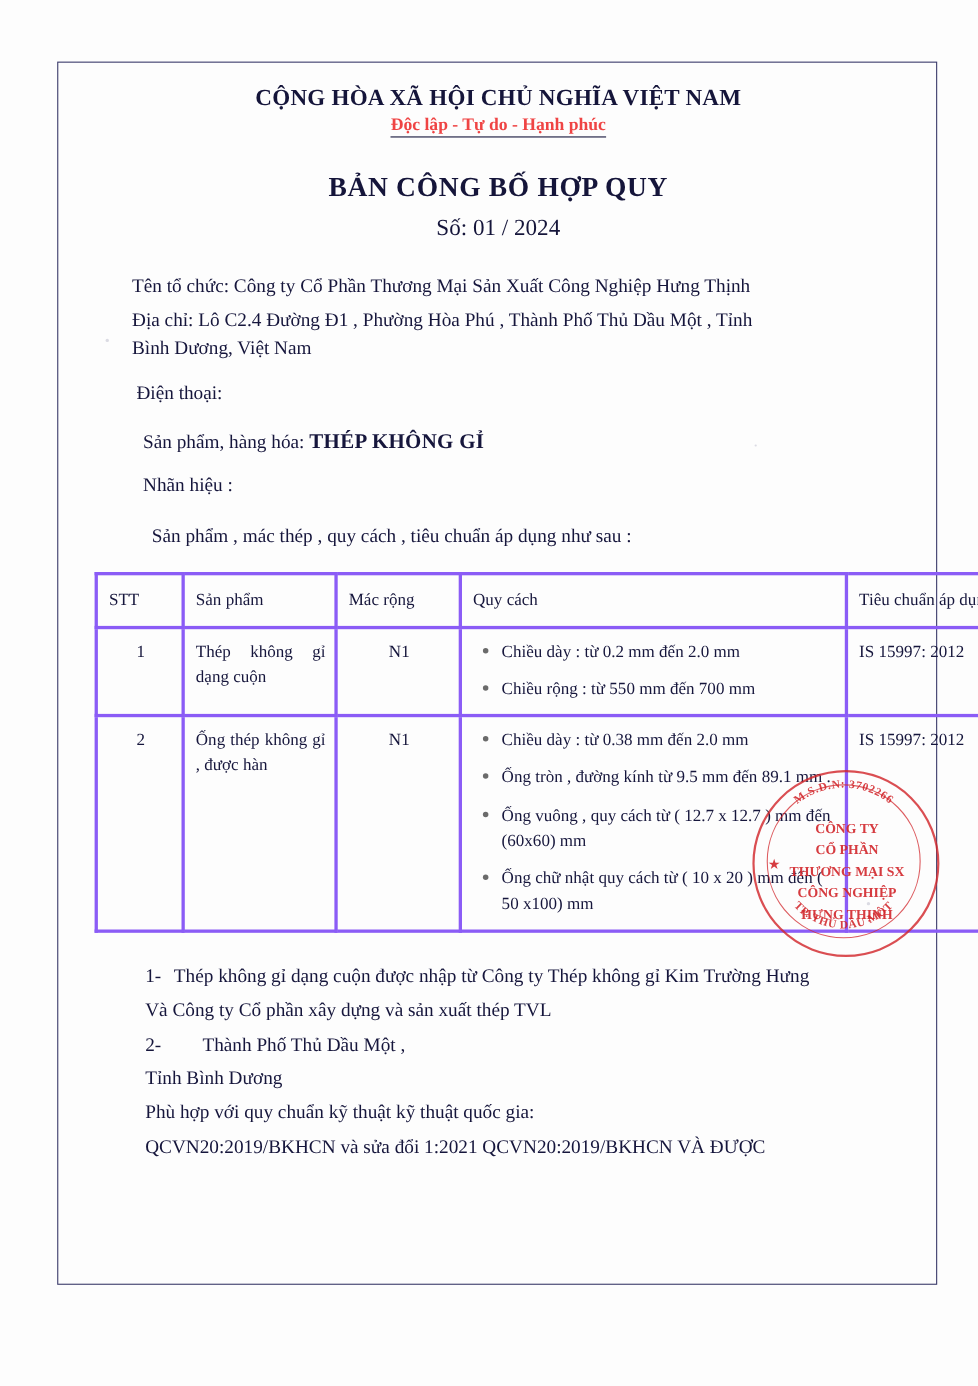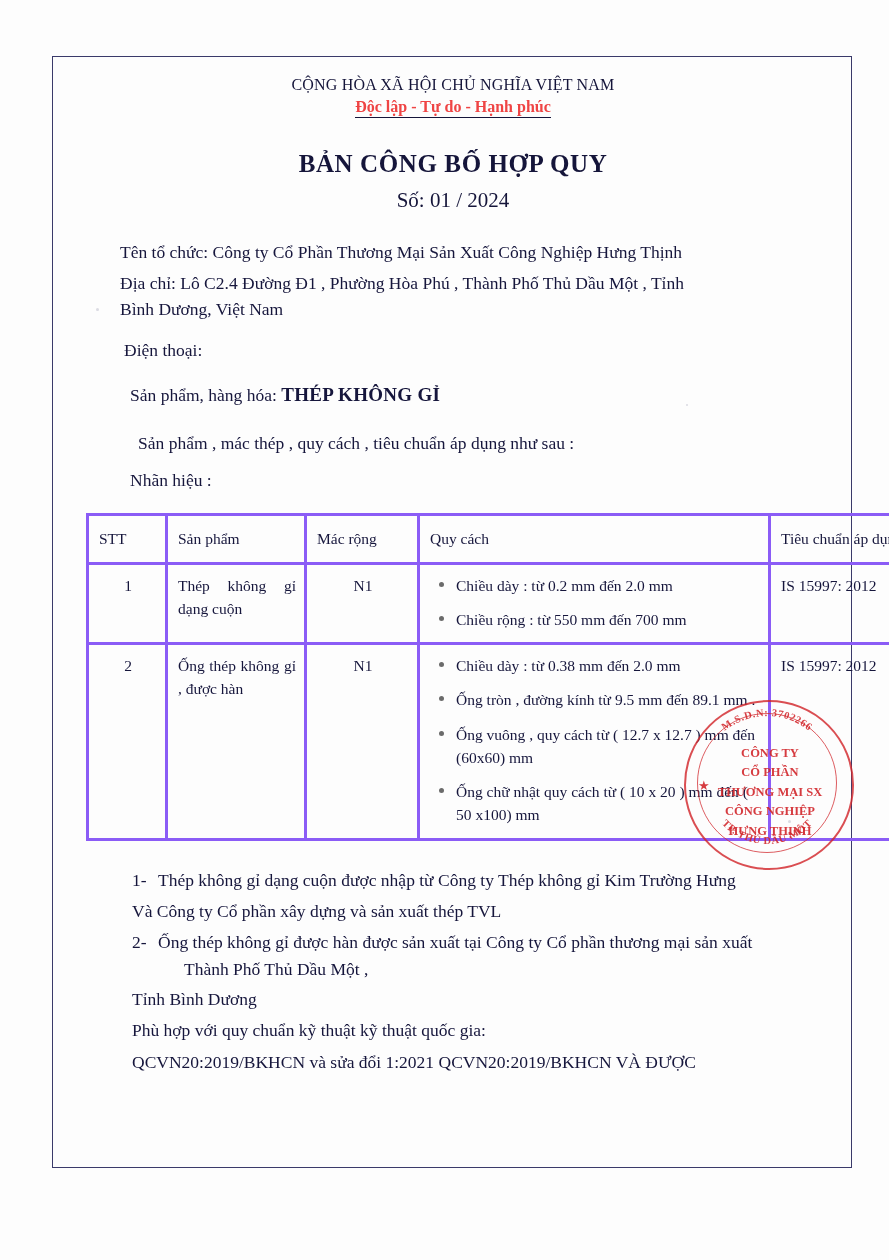--- a/index.html
+++ b/index.html
@@ -40,22 +40,22 @@
     left: 72px;
     top: 68px;
     width: 762px;
     box-sizing: border-box;
     padding: 0 14px;
   }
 
   .center { text-align: center; }
 
   .doc-title-1 {
-    font-weight: normal;
-    font-size: 16px;
+    font-weight: bold;
+    font-size: 21px;
     letter-spacing: .2px;
     color: #15153a;
     margin-top: 8px;
   }
   .doc-title-2 {
     font-weight: bold;
     font-size: 16px;
     margin-top: 4px;
     color: #ef4444;
     display: inline-block;
@@ -272,25 +272,25 @@
     </div>
 
     <div class="body-text para-phone">
       <span>Điện thoại:</span><span></span>
     </div>
 
     <div class="body-text para-prod">
       <span>Sản phẩm, hàng hóa: </span><span class="prod-name">THÉP KHÔNG GỈ</span>
     </div>
 
-    <div class="body-text para-spec">Sản phẩm , mác thép , quy cách , tiêu chuẩn áp dụng như sau :</div>
-
     <div class="body-text para-brand">
       <span>Nhãn hiệu :</span><span></span>
     </div>
+
+    <div class="body-text para-spec">Sản phẩm , mác thép , quy cách , tiêu chuẩn áp dụng như sau :</div>
 
     <table class="spec">
       <thead>
         <tr>
           <th class="col-stt">STT</th>
           <th class="col-prod">Sản phẩm</th>
           <th class="col-mac">Mác rộng</th>
           <th class="col-quy">Quy cách</th>
           <th class="col-tc">Tiêu chuẩn áp dụng</th>
         </tr>
@@ -330,21 +330,20 @@
         <div class="note-num">1-</div>
         <div class="note-body">
           <div>Thép không gỉ dạng cuộn được nhập từ Công ty Thép không gỉ Kim Trường Hưng</div>
         </div>
       </div>
       <div>Và Công ty Cổ phần xây dựng và sản xuất thép TVL</div>
 
       <div class="note-item" style="margin-top:4px;">
         <div class="note-num">2-</div>
         <div class="note-body">
-          <div>Ống thép không gỉ được hàn được sản xuất tại Công ty Cổ phần thương mại sản xuất</div>
           <div class="note-indent">Thành Phố Thủ Dầu Một ,</div>
         </div>
       </div>
     </div>
 
     <div class="tail-1">Tỉnh Bình Dương</div>
     <div class="tail-2">Phù hợp với quy chuẩn kỹ thuật kỹ thuật quốc gia:</div>
     <div class="tail-3">
       <div>QCVN20:2019/BKHCN và sửa đổi 1:2021  QCVN20:2019/BKHCN VÀ ĐƯỢC</div>
     </div>

